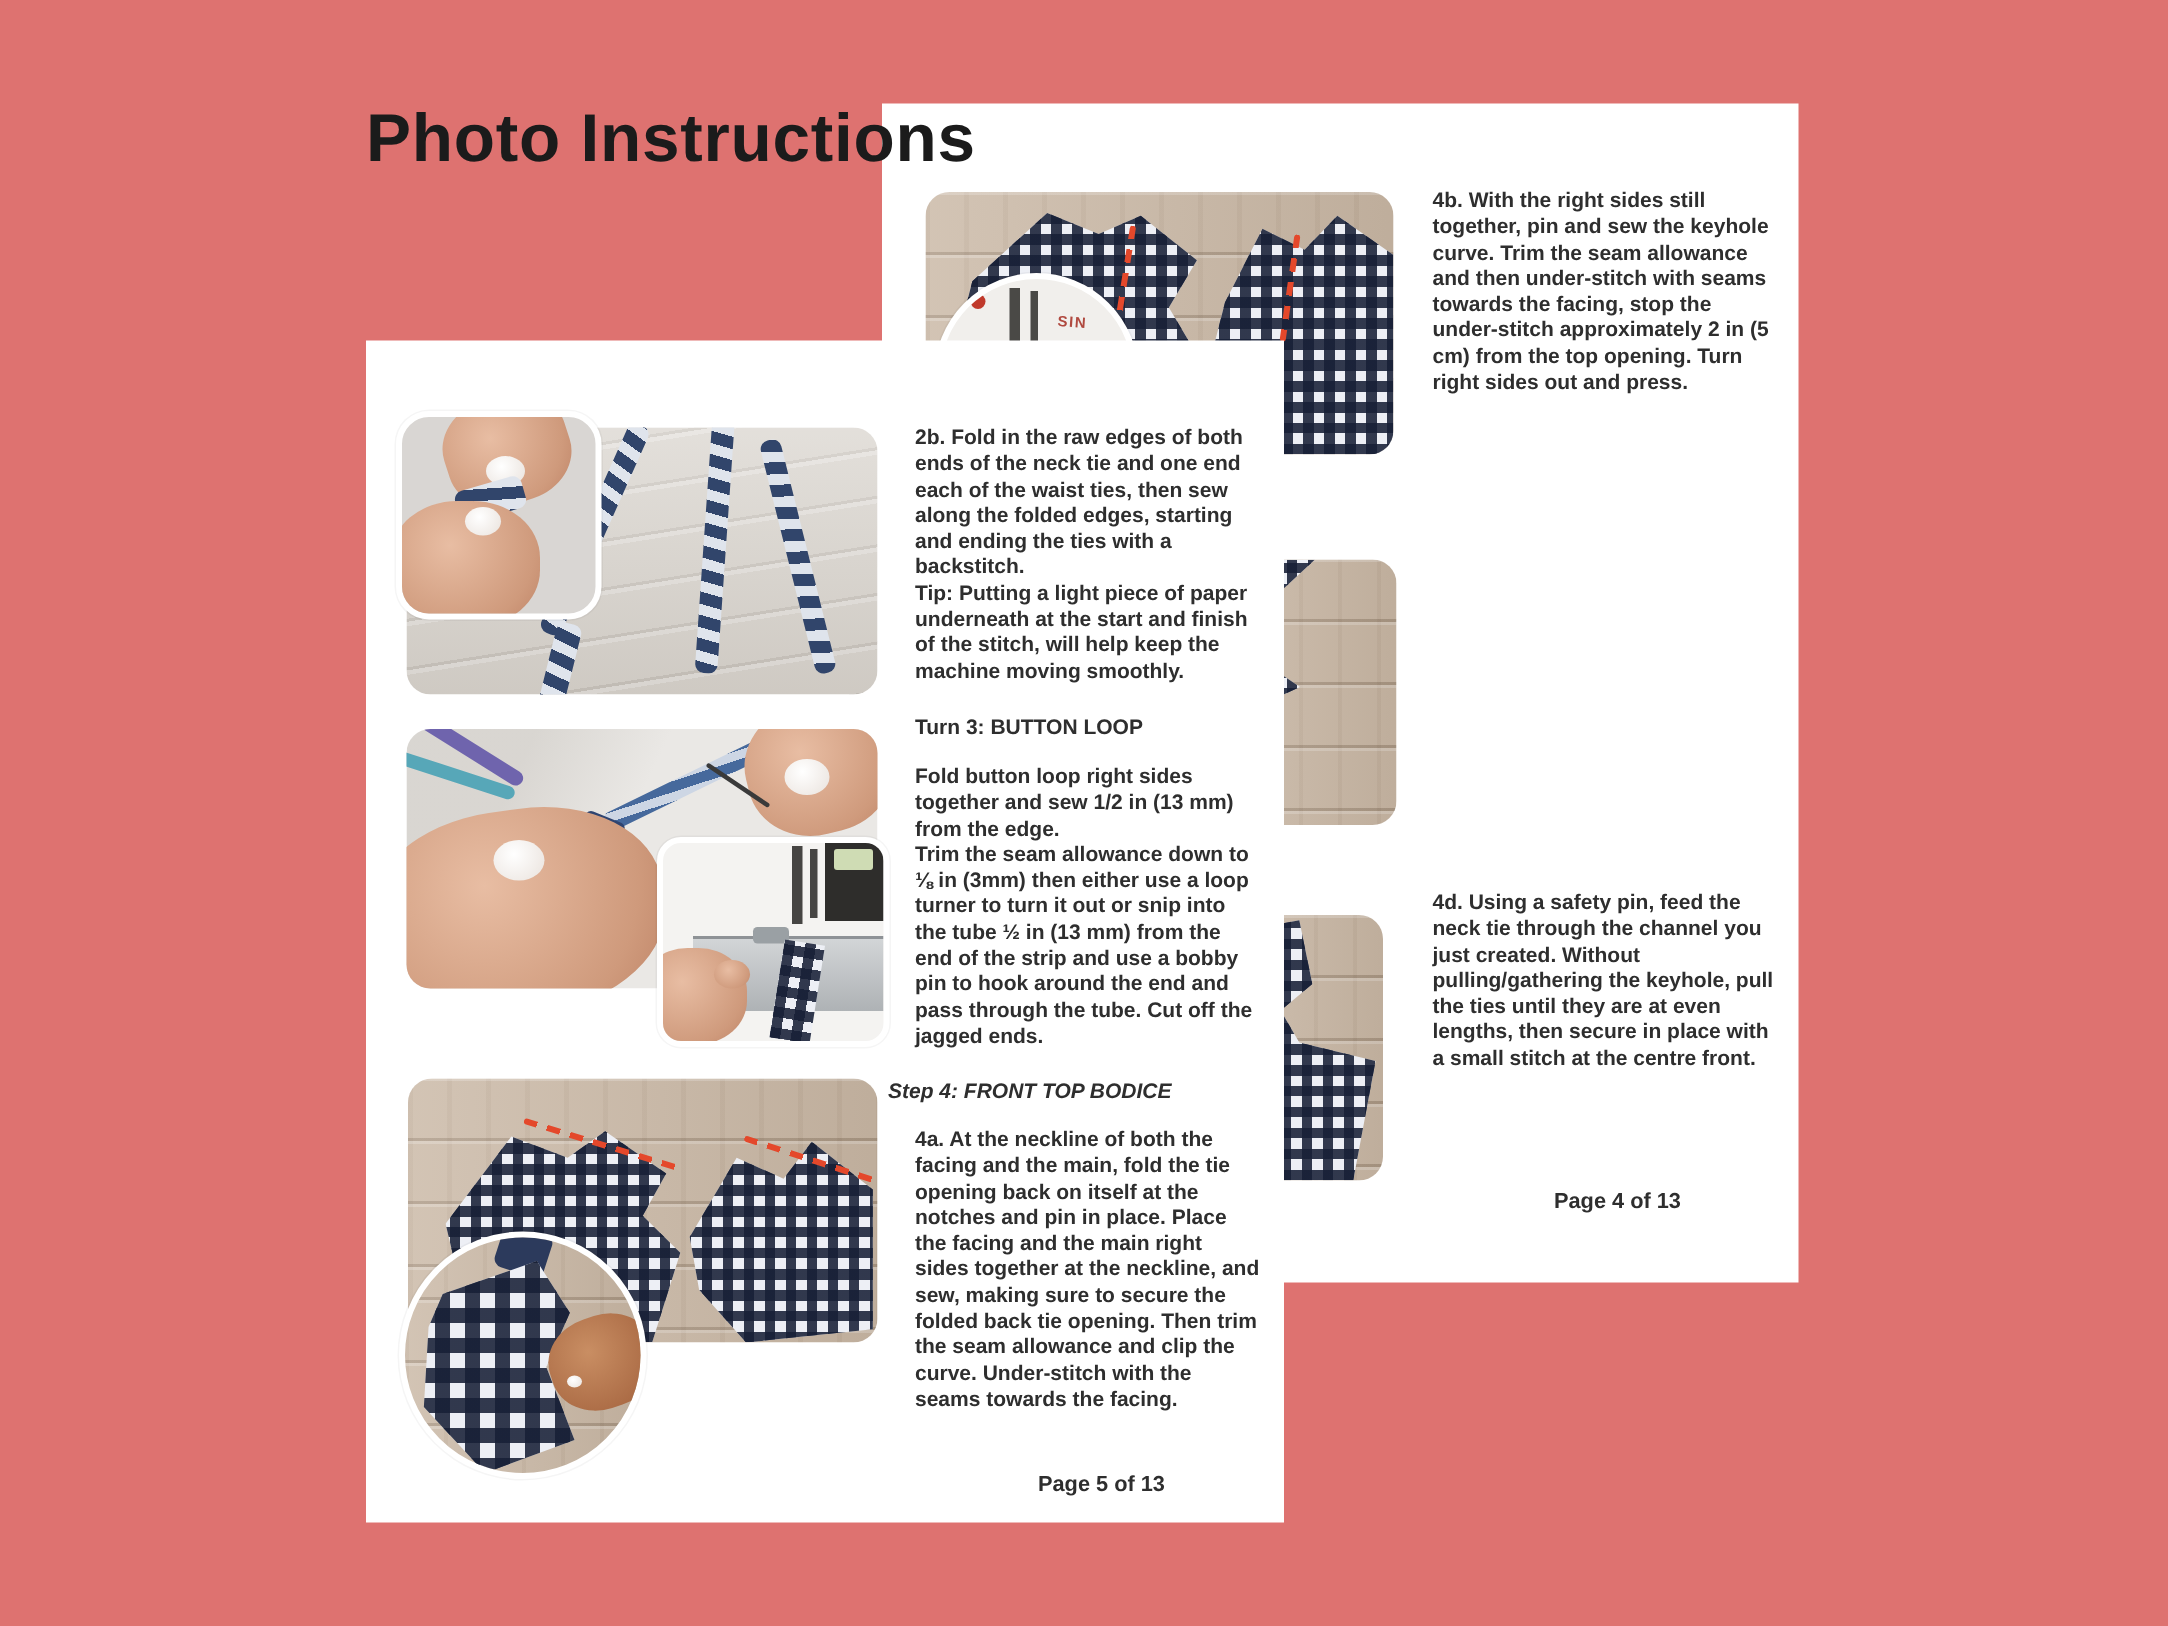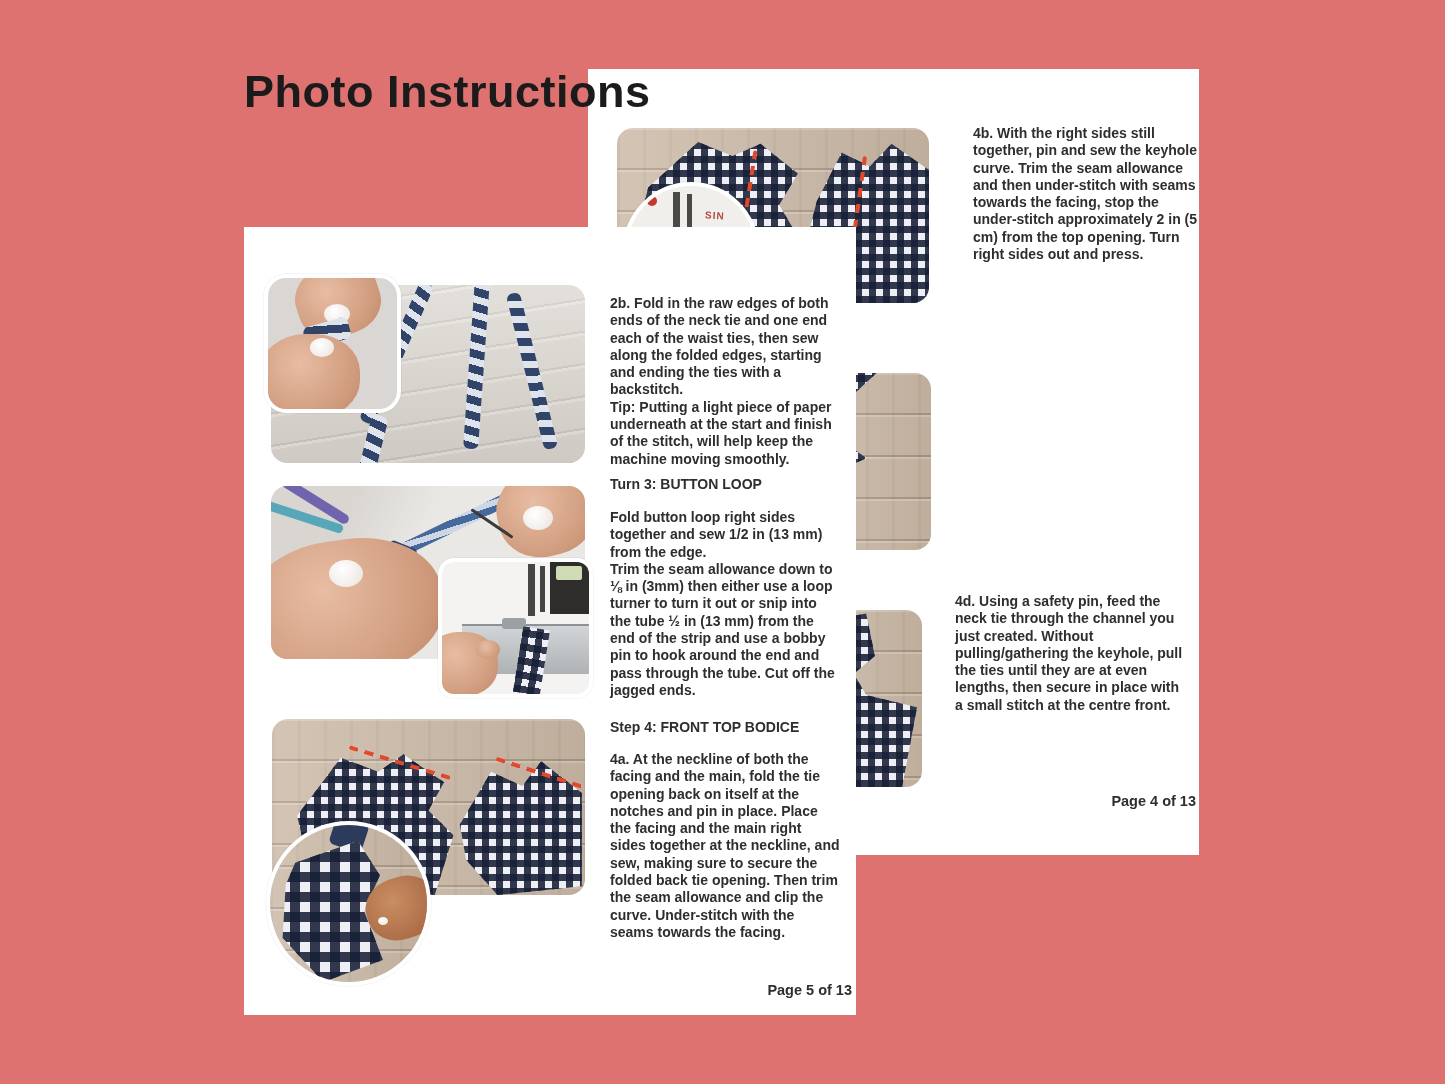--- a/index.html
+++ b/index.html
@@ -16,21 +16,21 @@
     position:absolute;left:244px;top:66px;z-index:3;
     font-size:45px;font-weight:700;letter-spacing:.5px;color:#1b1b1b;
   }
 
   .tblock{
     position:absolute;width:230px;
     font-size:14px;line-height:17.3px;font-weight:700;color:#2e2e2e;
     white-space:pre-line;
   }
   .footer{
-    position:absolute;width:160px;text-align:right;
+    position:absolute;width:160px;text-align:left;
     font-size:14.5px;font-weight:700;color:#2e2e2e;
   }
 
   .photo{position:absolute;border-radius:16px;overflow:hidden;}
   .inset{position:absolute;overflow:hidden;border:4px solid #ffffff;
          box-shadow:0 0 0 1px rgba(0,0,0,0.04);}
   .abs{position:absolute;}
 
   .wood{
     background-color:#c9b7a4;
@@ -111,21 +111,21 @@
          clip-path:polygon(0 0, 62% 0, 22% 30%, 55% 48%, 28% 58%, 42% 100%, 0 100%);"></div>
     <div class="abs stitch-v" style="left:16px;top:2px;height:20px;transform:rotate(12deg);"></div>
   </div>
 
   <div class="photo wood" style="left:210px;top:541px;width:124px;height:177px;">
     <div class="abs skin-dark" style="left:-6px;top:128px;width:40px;height:52px;border-radius:40%;"></div>
     <div class="abs gingham" style="left:0;top:0;width:100%;height:100%;
          clip-path:polygon(0 9%, 55% 2%, 62% 26%, 45% 36%, 55% 48%, 96% 55%, 84% 100%, 14% 100%, 0 82%);"></div>
   </div>
 
-  <div class="tblock" style="left:385px;top:56px;">4b. With the right sides still together, pin and sew the keyhole curve. Trim the seam allowance and then under-stitch with seams towards the facing, stop the under-stitch approximately 2 in (5 cm) from the top opening. Turn right sides out and press.</div>
+  <div class="tblock" style="left:367px;top:56px;">4b. With the right sides still together, pin and sew the keyhole curve. Trim the seam allowance and then under-stitch with seams towards the facing, stop the under-stitch approximately 2 in (5 cm) from the top opening. Turn right sides out and press.</div>
   <div class="tblock" style="left:367px;top:524px;">4d. Using a safety pin, feed the neck tie through the channel you just created. Without pulling/gathering the keyhole, pull the ties until they are at even lengths, then secure in place with a small stitch at the centre front.</div>
   <div class="footer" style="left:448px;top:724px;">Page 4 of 13</div>
 </div>
 
 <div class="page" id="page3">
 
   <div class="photo wood-light" style="left:27px;top:58px;width:314px;height:178px;">
     <div class="abs tie" style="left:118px;top:-8px;width:15px;height:152px;transform:rotate(24deg);"></div>
     <div class="abs tie" style="left:198px;top:-6px;width:15px;height:170px;transform:rotate(4deg);"></div>
     <div class="abs tie" style="left:254px;top:6px;width:14px;height:160px;transform:rotate(-14deg);"></div>
@@ -174,21 +174,21 @@
   </div>
 
   <div class="inset wood" style="left:22px;top:594px;width:157px;height:157px;border-radius:50%;">
     <div class="abs" style="left:62px;top:-6px;width:34px;height:30px;background:#2c3a5c;border-radius:6px;transform:rotate(18deg);"></div>
     <div class="abs gingham-big" style="left:0;top:0;width:100%;height:100%;
          clip-path:polygon(16% 24%, 56% 10%, 70% 32%, 60% 55%, 72% 86%, 34% 100%, 8% 72%, 10% 38%);"></div>
     <div class="abs skin-dark" style="left:96px;top:52px;width:72px;height:62px;border-radius:45%;transform:rotate(-18deg);"></div>
     <div class="abs nail" style="left:108px;top:92px;width:10px;height:8px;"></div>
   </div>
 
-  <div class="tblock" style="left:366px;top:68px;">2b. Fold in the raw edges of both ends of the neck tie and one end each of the waist ties, then sew along the folded edges, starting and ending the ties with a backstitch.
+  <div class="tblock" style="left:366px;top:56px;">2b. Fold in the raw edges of both ends of the neck tie and one end each of the waist ties, then sew along the folded edges, starting and ending the ties with a backstitch.
 Tip: Putting a light piece of paper underneath at the start and finish of the stitch, will help keep the machine moving smoothly.</div>
   <div class="tblock" style="left:366px;top:249px;">Turn 3: BUTTON LOOP</div>
   <div class="tblock" style="left:366px;top:282px;">Fold button loop right sides together and sew 1/2 in (13 mm) from the edge.
 Trim the seam allowance down to ⅛ in (3mm) then either use a loop turner to turn it out or snip into the tube ½ in (13 mm) from the end of the strip and use a bobby pin to hook around the end and pass through the tube. Cut off the jagged ends.</div>
-  <div class="tblock" style="left:366px;top:492px;">Step 4: FRONT TOP BODICE</div>
+  <div class="tblock" style="left:348px;top:492px;font-style:italic;">Step 4: FRONT TOP BODICE</div>
   <div class="tblock" style="left:366px;top:524px;">4a. At the neckline of both the facing and the main, fold the tie opening back on itself at the notches and pin in place. Place the facing and the main right sides together at the neckline, and sew, making sure to secure the folded back tie opening. Then trim the seam allowance and clip the curve. Under-stitch with the seams towards the facing.</div>
   <div class="footer" style="left:448px;top:755px;">Page 5 of 13</div>
 </div>
 
 </body></html>

